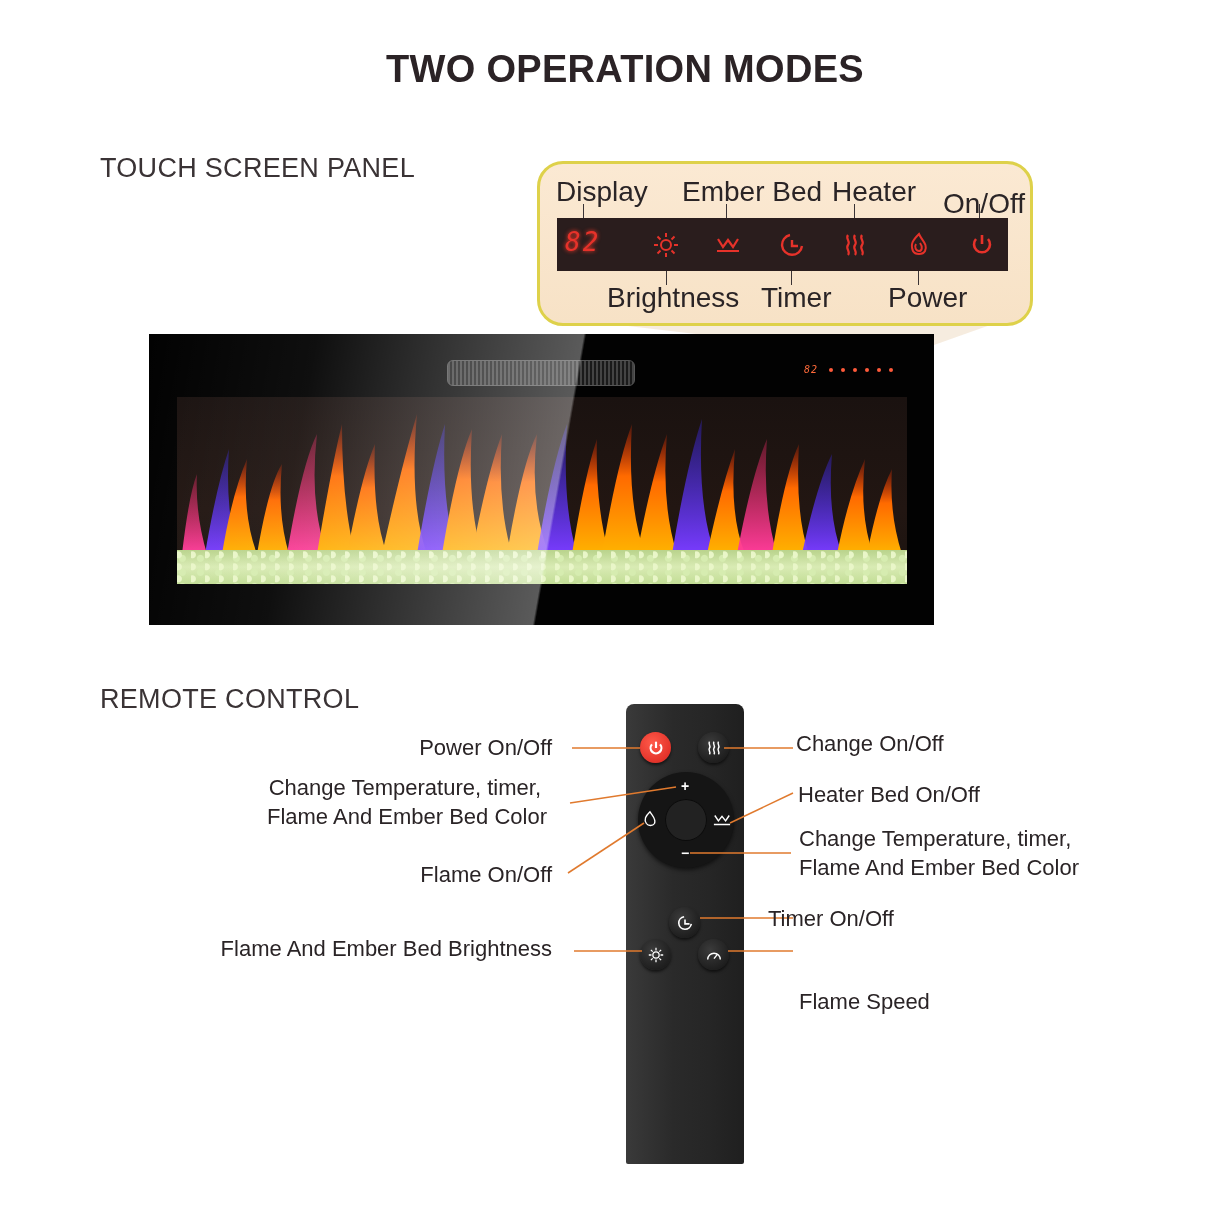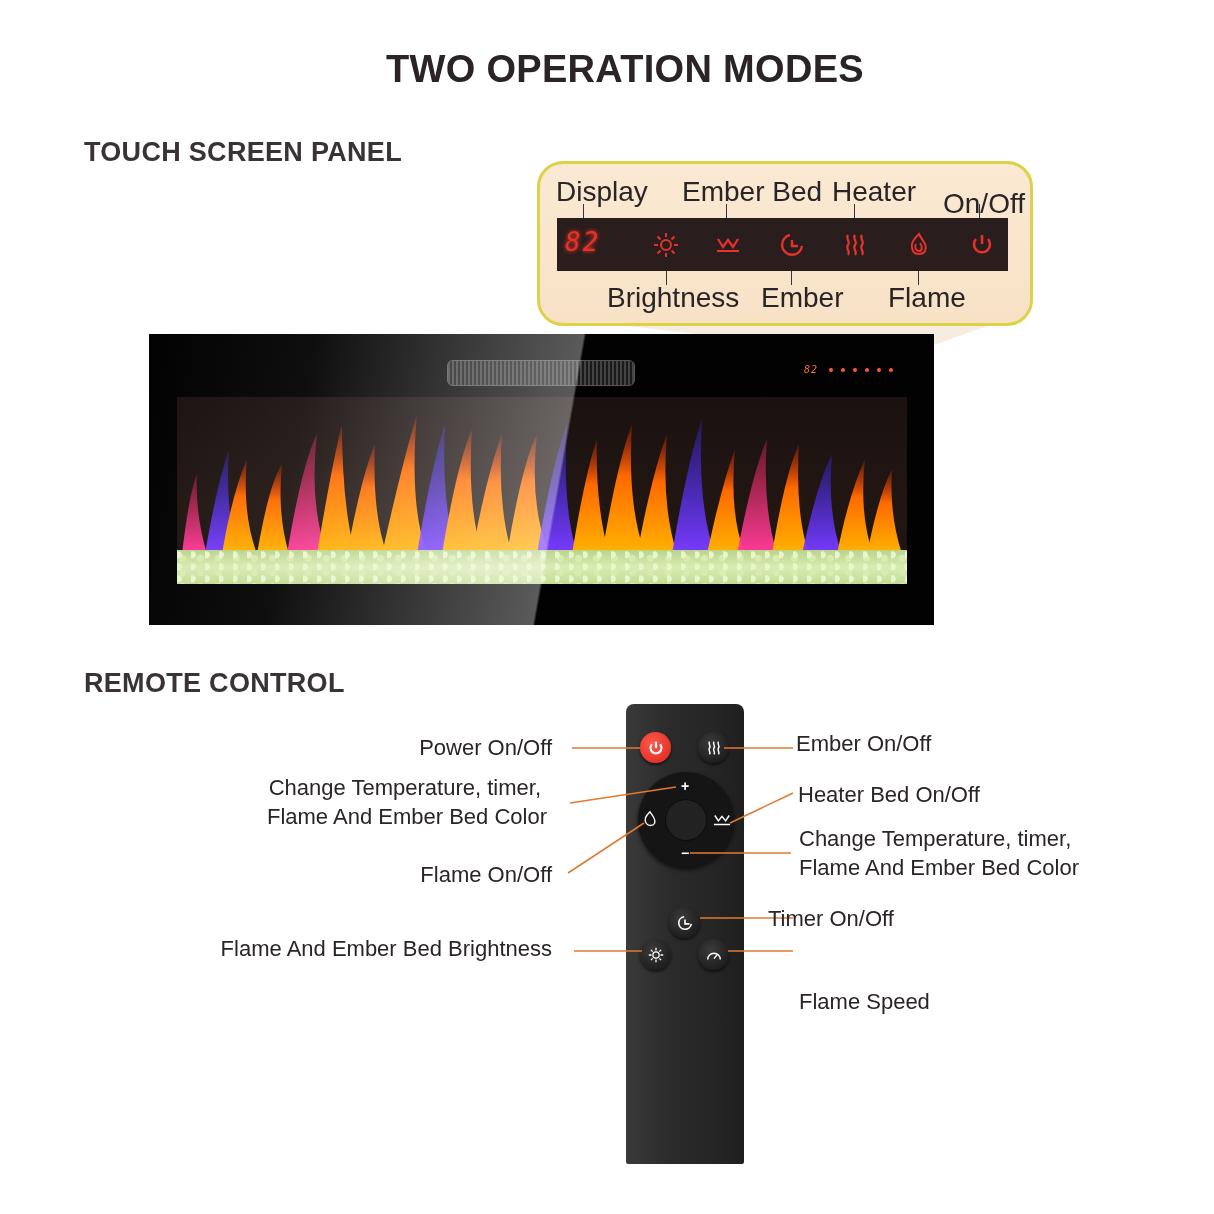--- a/index.html
+++ b/index.html
@@ -1,20 +1,20 @@
 <!DOCTYPE html>
 <html><head>
 <meta charset="utf-8">
 <style>
   * { box-sizing: border-box; margin: 0; padding: 0; }
   html, body { width: 1214px; height: 1214px; background: #ffffff; overflow: hidden; }
   body { position: relative; font-family: "Liberation Sans", sans-serif; color: #2a2426; }
 
   .title { position: absolute; left: 0; width: 1250px; top: 48px; text-align: center; font-size: 38px; font-weight: bold; color: #2b2326; letter-spacing: 0.3px; }
-  .section-title { position: absolute; left: 84px; font-size: 27px; font-weight: bold; color: #3a3335; letter-spacing: 0.3px; }
+  .section-title { position: absolute; left: 100px; font-size: 27px; font-weight: normal; color: #3a3335; letter-spacing: 0.3px; margin-top: 16px; }
 
   
   .beam { position: absolute; left: 0; top: 0; width: 1214px; height: 1214px; pointer-events: none; }
 
   .callout { position: absolute; left: 537px; top: 161px; width: 496px; height: 165px; border: 3px solid #ded14a; border-radius: 26px;
     background: linear-gradient(180deg, #fbe9d3 0%, #f7e2c6 100%); }
   .callout .lbl { position: absolute; font-size: 28px; color: #2a2426; white-space: nowrap; }
   .panel-strip { position: absolute; left: 17px; top: 54px; width: 451px; height: 53px; background: #2a1d1d; }
   .panel-strip .seg { position: absolute; top: 9px; font-family: "DejaVu Sans Mono", monospace; font-style: italic; font-size: 26px; color: #e6322a; letter-spacing: 2px; text-shadow: 0 0 4px #ff3a2a; }
   .panel-icon { position: absolute; top: 12px; width: 30px; height: 30px; }
@@ -91,22 +91,22 @@
       <path d="M15 4c-6 6-9 10-6 17 2 4 10 4 12 0 3-7-3-10-6-17z"></path>
         <path d="M12 14c-2 3 0 7 3 7s4-4 1-8"></path>
     </svg>
     <svg class="panel-icon" style="left:410px" viewBox="0 0 30 30" fill="none" stroke="#e6322a" stroke-width="2.6">
       <path d="M15 5v9"></path>
         <path d="M9 9a8 8 0 1 0 12 0"></path>
     </svg>
   </div>
 
   <span class="lbl" style="left:67px;top:118px">Brightness</span>
-  <span class="lbl" style="left:221px;top:118px">Ember</span>
-  <span class="lbl" style="left:348px;top:118px">Flame</span>
+  <span class="lbl" style="left:221px;top:118px">Timer</span>
+  <span class="lbl" style="left:348px;top:118px">Power</span>
 </div>
 
 <div class="fireplace">
   <div class="vent"></div>
   <span class="mini-panel">82</span>
   <span class="mini-dot" style="left:680px"></span>
   <span class="mini-dot" style="left:692px"></span>
   <span class="mini-dot" style="left:704px"></span>
   <span class="mini-dot" style="left:716px"></span>
   <span class="mini-dot" style="left:728px"></span>
@@ -217,18 +217,18 @@
     <line x1="728" y1="951" x2="793" y2="951"></line>
   </g>
 </svg>
 
 <div class="rlabel right-align" style="right:662px;top:733px">Power On/Off</div>
 <div class="rlabel right-align" style="right:673px;top:773px">Change Temperature, timer,</div>
 <div class="rlabel right-align" style="right:667px;top:802px">Flame And Ember Bed Color</div>
 <div class="rlabel right-align" style="right:662px;top:860px">Flame On/Off</div>
 <div class="rlabel right-align" style="right:662px;top:934px">Flame And Ember Bed Brightness</div>
 
-<div class="rlabel" style="left:796px;top:729px">Ember On/Off</div>
+<div class="rlabel" style="left:796px;top:729px">Change On/Off</div>
 <div class="rlabel" style="left:798px;top:780px">Heater Bed On/Off</div>
 <div class="rlabel" style="left:799px;top:824px">Change Temperature, timer,</div>
 <div class="rlabel" style="left:799px;top:853px">Flame And Ember Bed Color</div>
 <div class="rlabel" style="left:768px;top:904px">Timer On/Off</div>
 <div class="rlabel" style="left:799px;top:987px">Flame Speed</div>
 
 </body></html>

